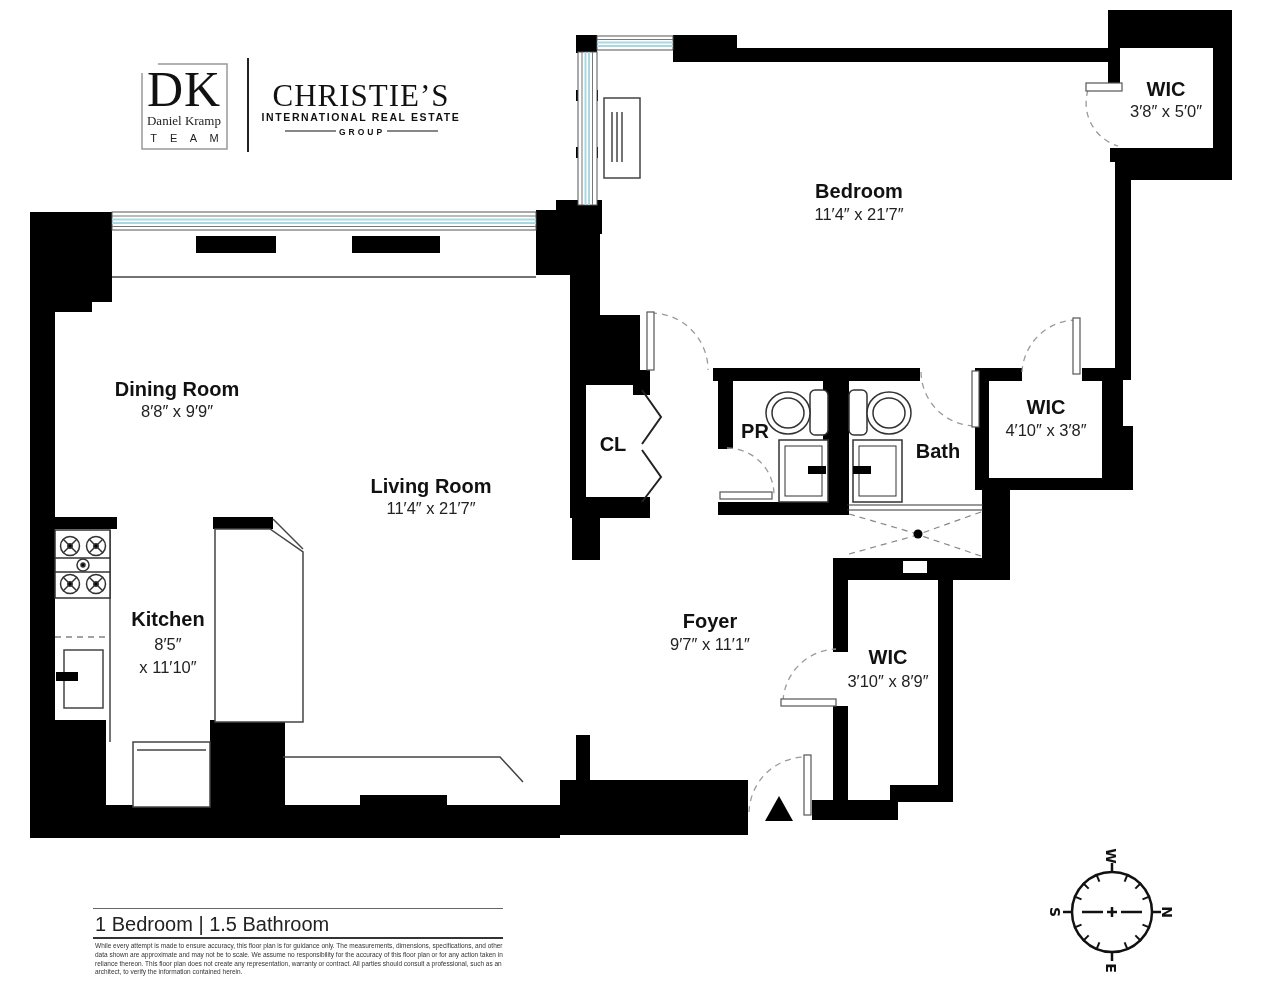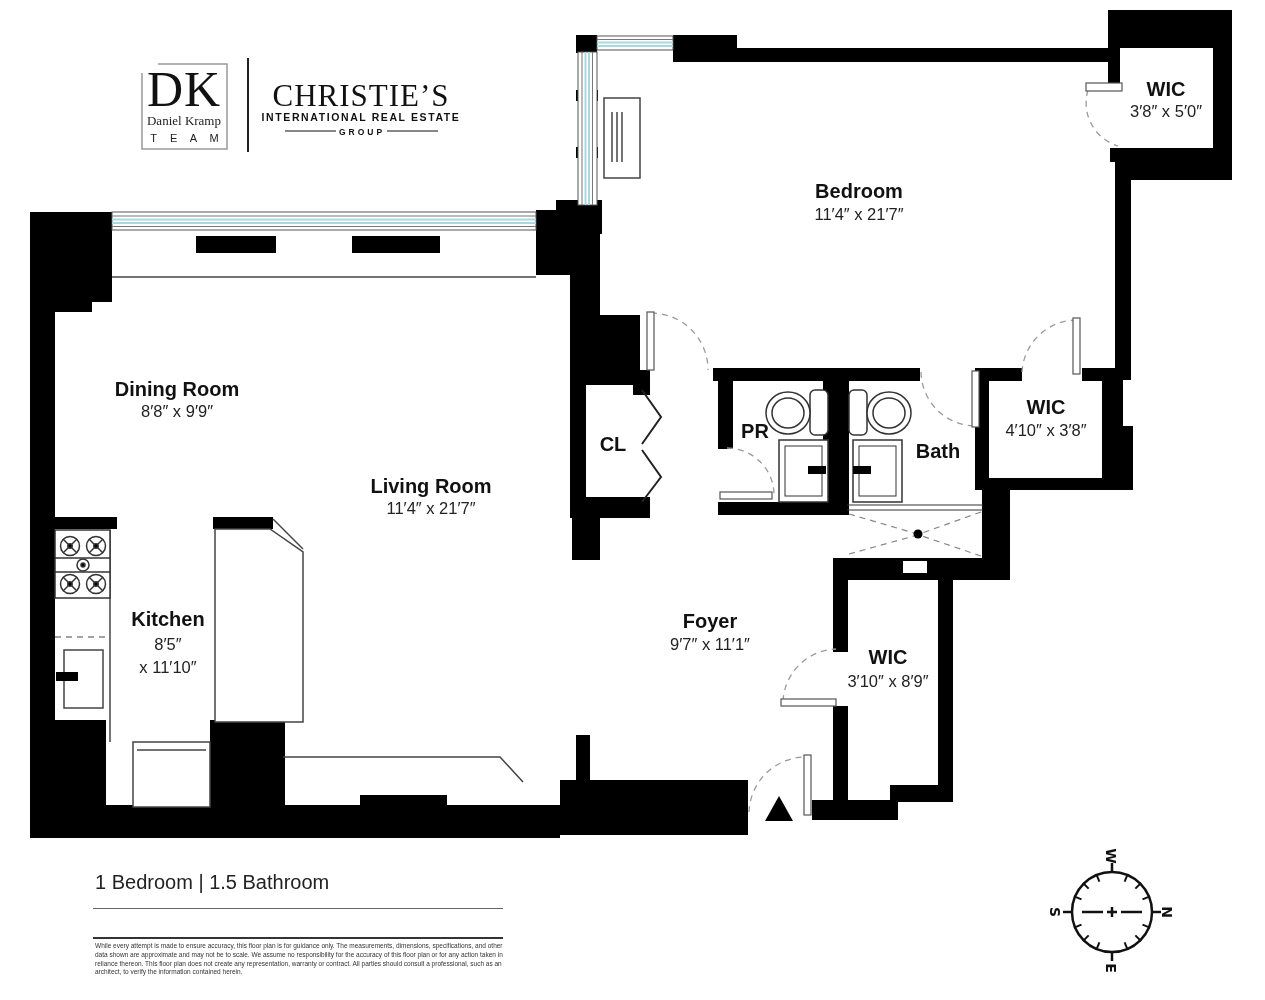--- a/index.html
+++ b/index.html
@@ -14,21 +14,21 @@
   .dk-name{font-family:"Liberation Serif",serif;font-size:13px;fill:#222;}
   .dk-team{font-family:"Liberation Sans",sans-serif;font-size:11px;fill:#222;letter-spacing:5px;}
   .ch-title{font-family:"Liberation Serif",serif;font-size:31px;fill:#111;letter-spacing:1px;}
   .ch-sub{font-family:"Liberation Sans",sans-serif;font-weight:bold;font-size:10.5px;fill:#111;letter-spacing:1.6px;}
   .ch-group{font-family:"Liberation Sans",sans-serif;font-weight:bold;font-size:8.5px;fill:#111;letter-spacing:3px;}
   .compass-letter{font-family:"DejaVu Sans",sans-serif;font-weight:bold;font-size:14px;fill:#111;}
   
   .footer{position:absolute;left:95px;top:870px;width:420px;}
   .address{font-size:27px;font-weight:bold;color:#0b0b0b;letter-spacing:0.2px;white-space:nowrap;}
   .rule1{position:absolute;left:93px;top:908px;width:410px;height:1px;background:#666;}
-  .summary{position:absolute;left:95px;top:871px;font-size:20px;color:#222;white-space:nowrap;text-align:center;}
+  .summary{position:absolute;left:95px;top:913px;font-size:20px;color:#222;white-space:nowrap;text-align:center;}
   .rule2{position:absolute;left:93px;top:937px;width:410px;height:2px;background:#333;}
   .disclaimer{position:absolute;left:95px;top:942px;width:412px;font-size:6.5px;line-height:1.35;color:#333;}
 </style>
 </head>
 <body>
 
 <div class="stage">
 
 <svg width="1265" height="1000" viewBox="0 0 1265 1000">
 

